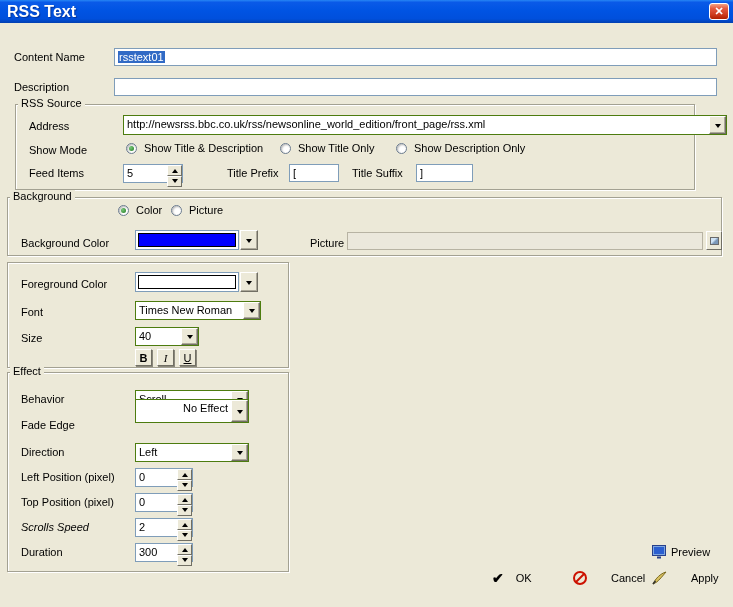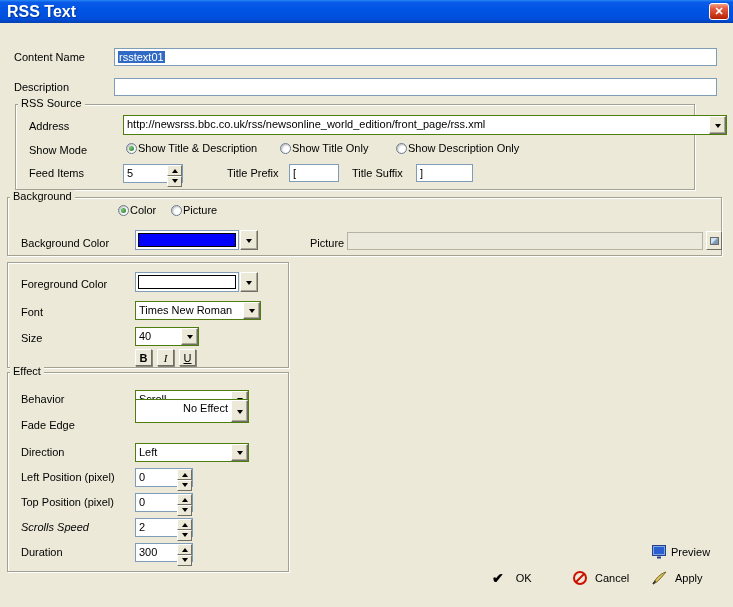--- a/index.html
+++ b/index.html
@@ -45,21 +45,21 @@
   .spinfield { position:absolute; background:#fff; border:1px solid #7F9DB9; display:flex; align-items:stretch; }
   .spin-text { flex:1; font-size:11px; line-height:16px; padding:0 3px; white-space:nowrap; overflow:hidden; }
   .spincol { width:15px; display:flex; flex-direction:column; }
   .spinbtn {
     flex:1; background:#ECE9D8; border:1px solid; border-color:#fff #716F64 #716F64 #fff;
     display:flex; align-items:center; justify-content:center; cursor:pointer;
   }
   .tri-up  { width:0; height:0; border:3px solid transparent; border-bottom:4px solid #000; margin-bottom:2px; }
   .tri-down{ width:0; height:0; border:3px solid transparent; border-top:4px solid #000; margin-top:2px; }
 
-  .radio { position:absolute; display:flex; align-items:center; gap:1px; cursor:pointer; }
+  .radio { position:absolute; display:flex; align-items:center; gap:7px; cursor:pointer; }
   .rb {
     width:11px; height:11px; border-radius:50%; background:#fff;
     border:1px solid #6B7B8D; box-shadow:inset 1px 1px 2px #b8b8b8; position:relative; flex:0 0 auto;
   }
   .rb.checked::after {
     content:""; position:absolute; left:2px; top:2px; width:5px; height:5px; border-radius:50%;
     background:radial-gradient(circle at 35% 35%, #7AC77A, #1E7A1E);
   }
   .radio-label { font-size:11px; white-space:nowrap; }
 
@@ -83,21 +83,21 @@
     display:flex; align-items:center; justify-content:center; cursor:pointer;
   }
   .mini-img-icon { width:9px; height:8px; border:1px solid #6a6a6a; background:linear-gradient(135deg,#cfe3f5 40%,#7b98b8 60%); }
 
   .preview-canvas { position:absolute; left:318px; top:261px; width:400px; height:279px; overflow:hidden; }
   .preview-text {
     font-family:"Liberation Serif", serif; font-weight:bold; font-size:17px;
     white-space:nowrap; padding:2px 0 0 3px;
   }
 
-  .action { position:absolute; display:flex; align-items:center; gap:8px; font-size:11px; cursor:pointer; }
+  .action { position:absolute; display:flex; align-items:center; gap:24px; font-size:11px; cursor:pointer; }
   .check-icon { font-size:14px; font-weight:bold; color:#000; line-height:14px; }
   .no-icon { width:14px; height:14px; border:2px solid #CC1100; border-radius:50%; position:relative; flex:0 0 auto; }
   .no-icon::after { content:""; position:absolute; left:-1px; top:4px; width:12px; height:2px; background:#CC1100; transform:rotate(-45deg); }
 </style>
 </head>
 <body>
 
 <div class="window">
 
   <div class="titlebar">

